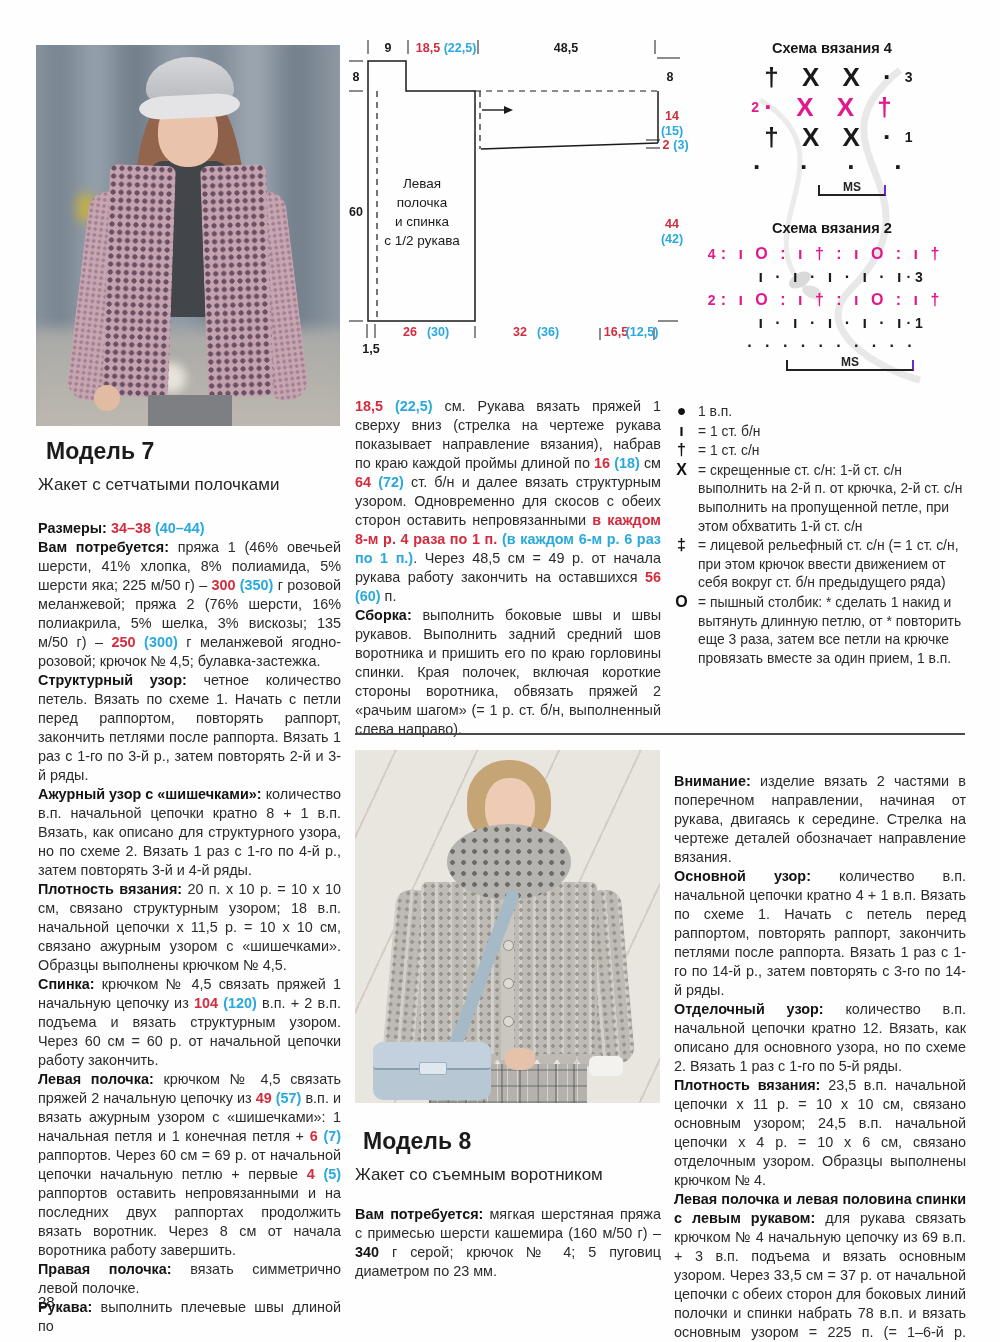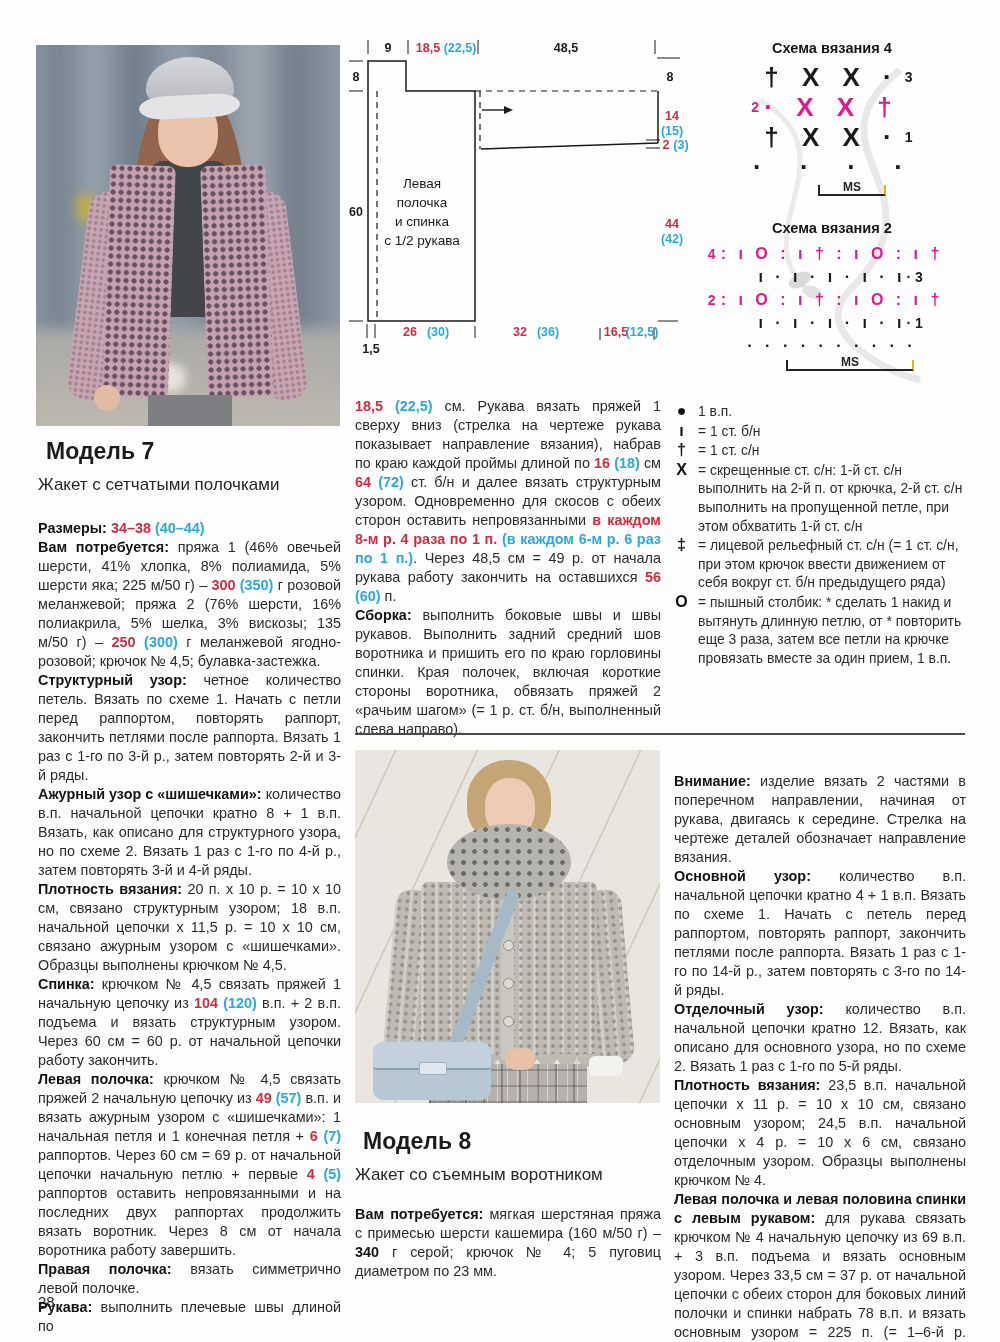--- a/index.html
+++ b/index.html
@@ -26,21 +26,21 @@
   .charts{position:absolute;left:700px;top:40px;width:264px;}
   .charts .decor{position:absolute;inset:0;z-index:0;pointer-events:none;}
   .chart{position:relative;z-index:1;text-align:center;}
   .chart-title{font-size:14.6px;font-weight:bold;color:#161616;margin-bottom:6px;}
   .ch-row{display:flex;justify-content:center;align-items:center;height:30px;color:#1a1a1a;}
   .ch-row.pink{color:#e01a8c;}
   .ch-cells{font-weight:bold;font-size:26px;letter-spacing:8px;white-space:pre;}
   .chart-2 .ch-row{height:23px;}
   .chart-2 .ch-cells{font-size:16px;letter-spacing:4px;}
   .ch-num{min-width:18px;font-size:14px;font-weight:bold;}
-  .ms{position:relative;height:9px;border-left:2px solid #222;border-right:2px solid #eab308;border-bottom:2px solid #222;margin-top:3px;}
+  .ms{position:relative;height:9px;border-left:2px solid #222;border-right:2px solid #6d28d9;border-bottom:2px solid #222;margin-top:3px;}
   .ms span{position:absolute;left:50%;top:-4px;transform:translateX(-50%);background:#fefefe;padding:0 4px;
            font-size:12px;font-weight:bold;color:#222;line-height:12px;}
   .ms-1{width:64px;margin-left:118px;}
   .ms-2{width:124px;margin-left:86px;}
   .chart-gap{height:24px;}
   
   .schematic{position:absolute;left:348px;top:36px;}
   .schematic text{font-family:"Liberation Sans", sans-serif;}
   .sdim{font-size:12.5px;font-weight:bold;text-anchor:middle;}
   .sk{fill:#1a1a1a;} .sr{fill:#d22c3e;} .sb{fill:#29a9dc;}

